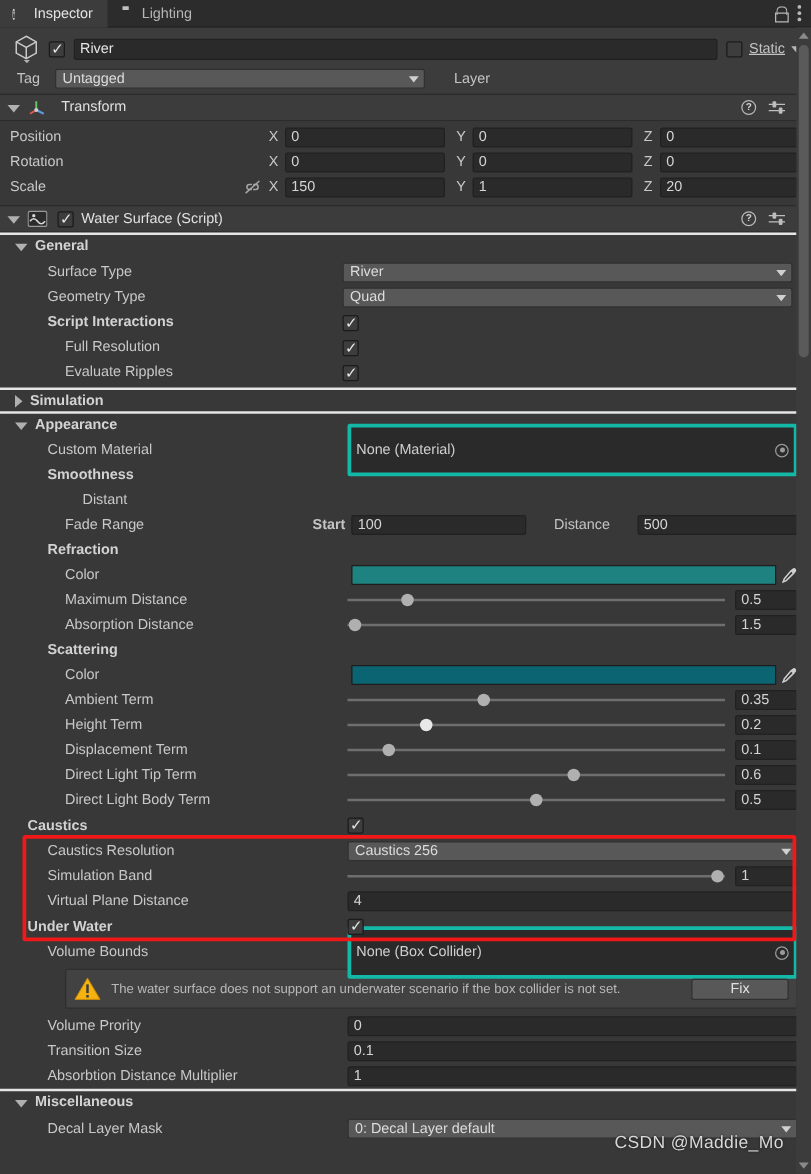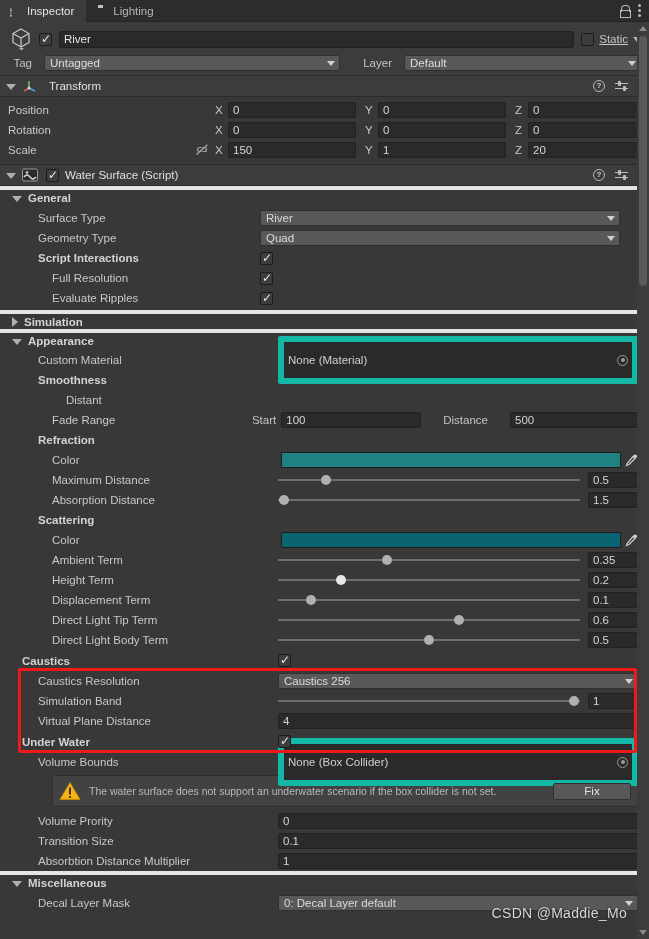--- a/index.html
+++ b/index.html
@@ -145,38 +145,38 @@
   .lbl-ind2 { padding-left: 30px; }
   .lbl-ind3 { padding-left: 44px; }
   .lbl-ind4 { padding-left: 58px; }
   .fields { margin-left: auto; display: flex; align-items: center; gap: 0; }
 
   .numfield {
     height: 16px; background: #2a2a2a; border: 1px solid #212121; border-radius: 2px;
     color: #d4d4d4; font-size: 11.5px; padding: 0 4px; line-height: 14px;
   }
   .objfield {
-    height: 17px; background: #2a2a2a; border: 6px solid #14b8a6; border-radius: 2px;
+    height: 17px; background: #2a2a2a; border: 3px solid #14b8a6; border-radius: 2px;
     color: #cfcfcf; font-size: 11.5px; padding: 18px 4px; line-height: 15px;
     display: flex; align-items: center; justify-content: space-between;
   }
   .objpick {
     width: 11px; height: 11px; border-radius: 50%; border: 1.3px solid #9a9a9a;
     position: relative; flex: none;
   }
   .objpick:after {
     content: ""; position: absolute; left: 2.5px; top: 2.5px;
     width: 4px; height: 4px; border-radius: 50%; background: #9a9a9a;
   }
   .axis { font-size: 11.5px; color: #c8c8c8; width: 13px; text-align: left; }
 
   
   .sect {
     display: flex; align-items: center; height: 19px;
-    background: #383838; border-top: 4px solid #e5e5e5;
+    background: #383838; border-top: 2px solid #e5e5e5;
     padding-left: 12px;
   }
   .sect .foldout { margin-right: 6px; }
   .sect-label { font-size: 11.5px; font-weight: bold; color: #d3d3d3; }
 
   
   .slider { position: relative; height: 16px; display: flex; align-items: center; }
   .slider .track { position: absolute; left: 0; right: 0; height: 1.5px; background: #6e6e6e; }
   .slider .knob {
     position: absolute; width: 10px; height: 10px; border-radius: 50%;
@@ -276,24 +276,20 @@
         <span class="caret-dn"></span>
       </div>
     </div>
     <div class="obj-row2">
       <span class="lbl-sm" style="width:24px;text-align:right;">Tag</span>
       <div class="dropdown" style="width:296px;">
         <span>Untagged</span>
         <span class="caret-dn"></span>
       </div>
       <span class="lbl-sm" style="width:34px;text-align:right;margin-left:6px;">Layer</span>
-      <div class="dropdown" style="flex:1;">
-        <span>Default</span>
-        <span class="caret-dn"></span>
-      </div>
     </div>
   </div>
 
   <div class="comp-header">
     <span class="foldout"></span>
     <span class="transform-icon">
       <svg width="15" height="15" viewBox="0 0 15 15">
         <line x1="7" y1="9" x2="7" y2="2" stroke="#62c462" stroke-width="1.6"></line>
         <line x1="7" y1="9" x2="2" y2="12" stroke="#e05a4a" stroke-width="1.6"></line>
         <line x1="7" y1="9" x2="13" y2="12" stroke="#5a9ae0" stroke-width="1.6"></line>
@@ -383,21 +379,21 @@
           <i></i>
           <i></i>
         </span>
     </span>
   </div>
 
   <div class="sect">
     <span class="foldout"></span>
     <span class="sect-label">General</span>
   </div>
-  <div class="body-bg" style="padding:3px 18px 2px 0;">
+  <div class="body-bg" style="padding:3px 4px 2px 0;">
     <div class="row">
       <span class="label lbl-ind2">Surface Type</span>
       <span class="fields" style="width:100%;">
         <div class="dropdown" style="width:360px;margin-left:auto;">
           <span>River</span>
           <span class="caret-dn"></span>
         </div>
       </span>
     </div>
     <div class="row">
@@ -456,21 +452,21 @@
     </div>
 
 
     <div class="row">
       <span class="label lbl-ind4">Distant</span>
     </div>
 
     <div class="row">
       <span class="label lbl-ind3">Fade Range</span>
       <span class="fields" style="margin-left:auto;">
-        <span class="lbl-sm" style="margin-right:5px;">Start</span>
+        <span class="lbl-sm" style="margin-right:5px;font-weight:bold;">Start</span>
         <span class="numfield" style="width:140px;">100</span>
         <span class="lbl-sm" style="margin:0 22px 0 22px;">Distance</span>
         <span class="numfield" style="width:128px;">500</span>
       </span>
     </div>
 
     <div class="row">
       <span class="label bold lbl-ind2">Refraction</span>
     </div>
 

